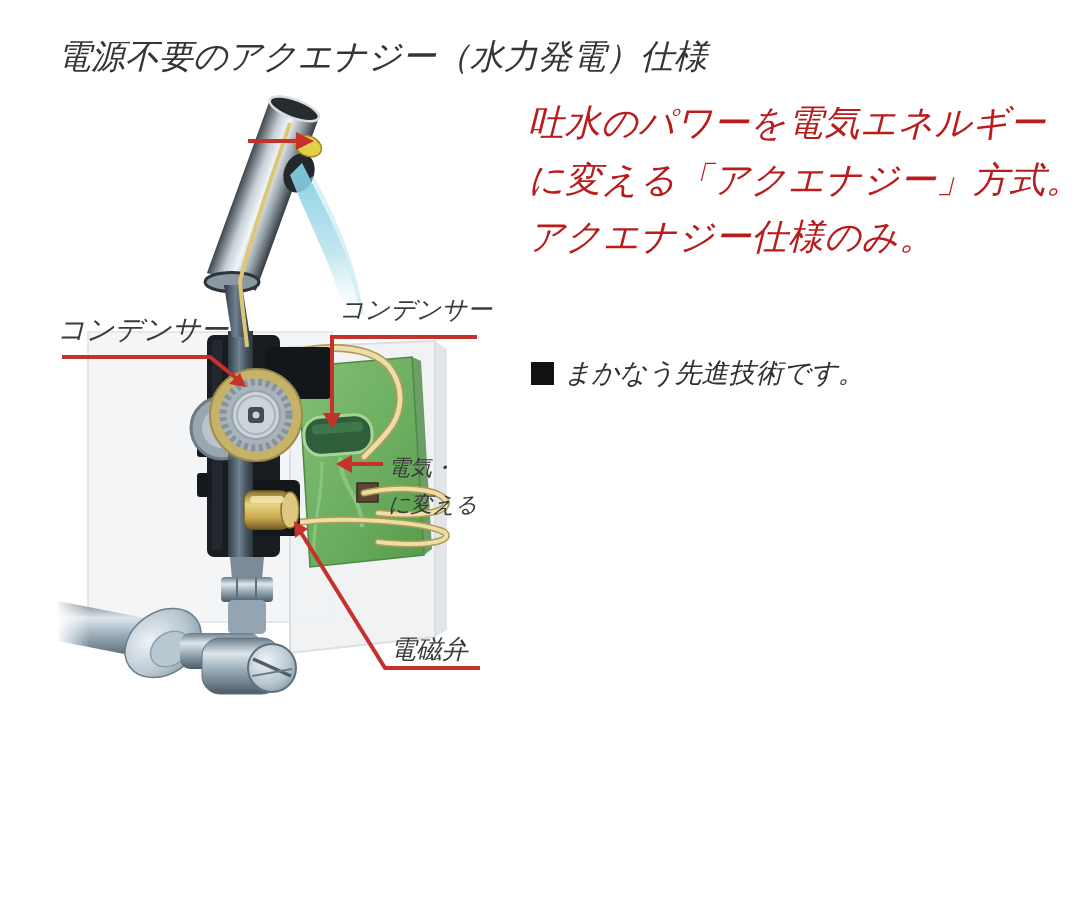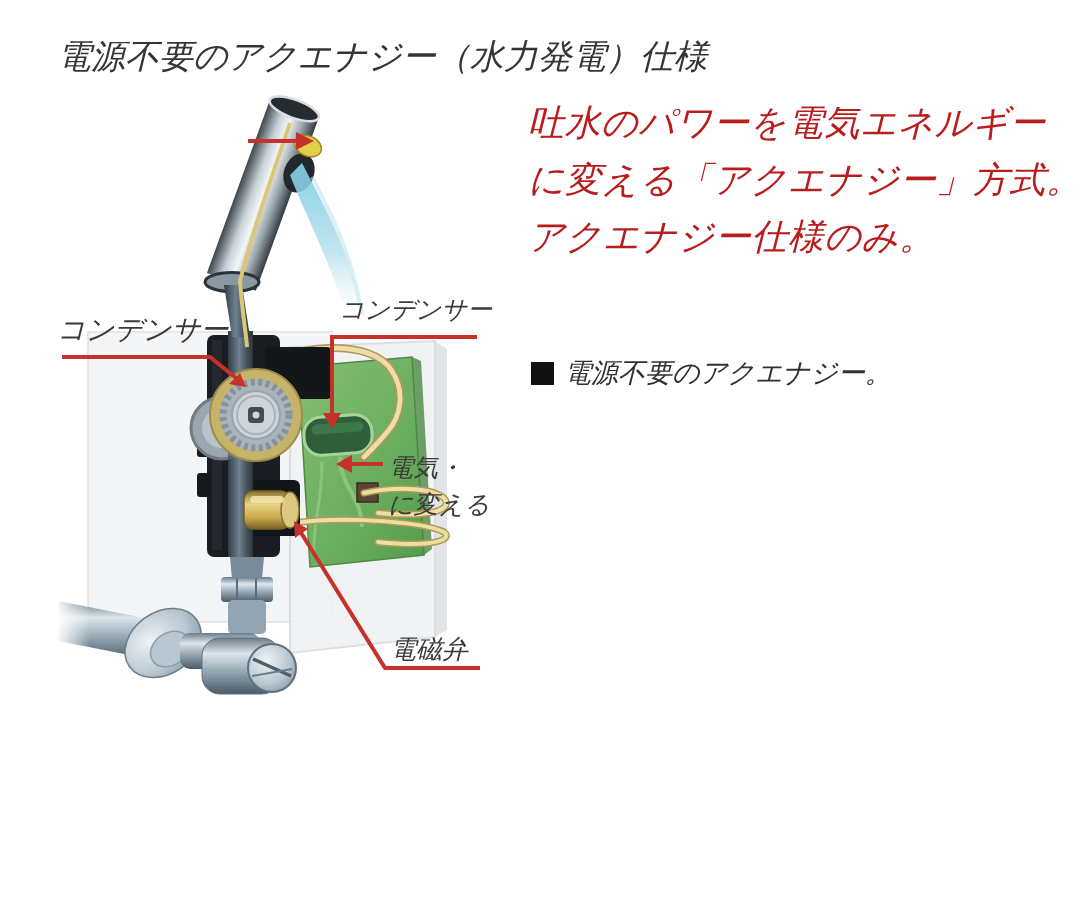--- a/index.html
+++ b/index.html
@@ -20,39 +20,39 @@
   .note .sq{width:23px;height:23px;background:#111;margin-right:10px;flex:0 0 auto;}
   .note .note-text{font-size:27px;color:#303030;font-weight:500;white-space:nowrap;}
   .callout{
     position:absolute;font-size:26px;color:#3a3a3a;font-weight:500;
     white-space:nowrap;letter-spacing:0px;
   }
   .callout.two-line{line-height:37px;}
   #lbl-sensor{left:57px;top:122px;font-size:27px;}
   #lbl-generator{left:57px;top:311px;font-size:28px;}
   #lbl-condenser{left:327px;top:293px;font-size:25px;margin-left:12px;}
-  #lbl-circuit{left:388px;top:449px;font-size:25px;}
+  #lbl-circuit{left:388px;top:449px;font-size:22px;}
   #lbl-solenoid{left:390px;top:632px;font-size:26px;}
   svg{position:absolute;left:40px;top:85px;}
 </style>
 </head>
 <body>
 
 <div class="canvas">
 
   <div class="title">電源不要のアクエナジー（水力発電）仕様</div>
 
   <div class="desc">
     <div class="line">吐水のパワーを電気エネルギー</div>
     <div class="line">に変える「アクエナジー」方式。自</div>
     <div class="line">アクエナジー仕様のみ。</div>
   </div>
   <div class="note">
     <span class="sq"></span>
-    <span class="note-text">電源不要のアクエナジー。</span>
+    <span class="note-text">まかなう先進技術です。</span>
   </div>
 
   <svg width="480" height="660" viewBox="0 0 480 660">
     <defs>
       <linearGradient id="chromeV" x1="0" y1="0" x2="0" y2="1">
         <stop offset="0" stop-color="#6b7c8a"></stop>
           <stop offset="0.28" stop-color="#dde6ec"></stop>
         <stop offset="0.55" stop-color="#9fb0bd"></stop>
           <stop offset="1" stop-color="#4a5a66"></stop>
       </linearGradient>

